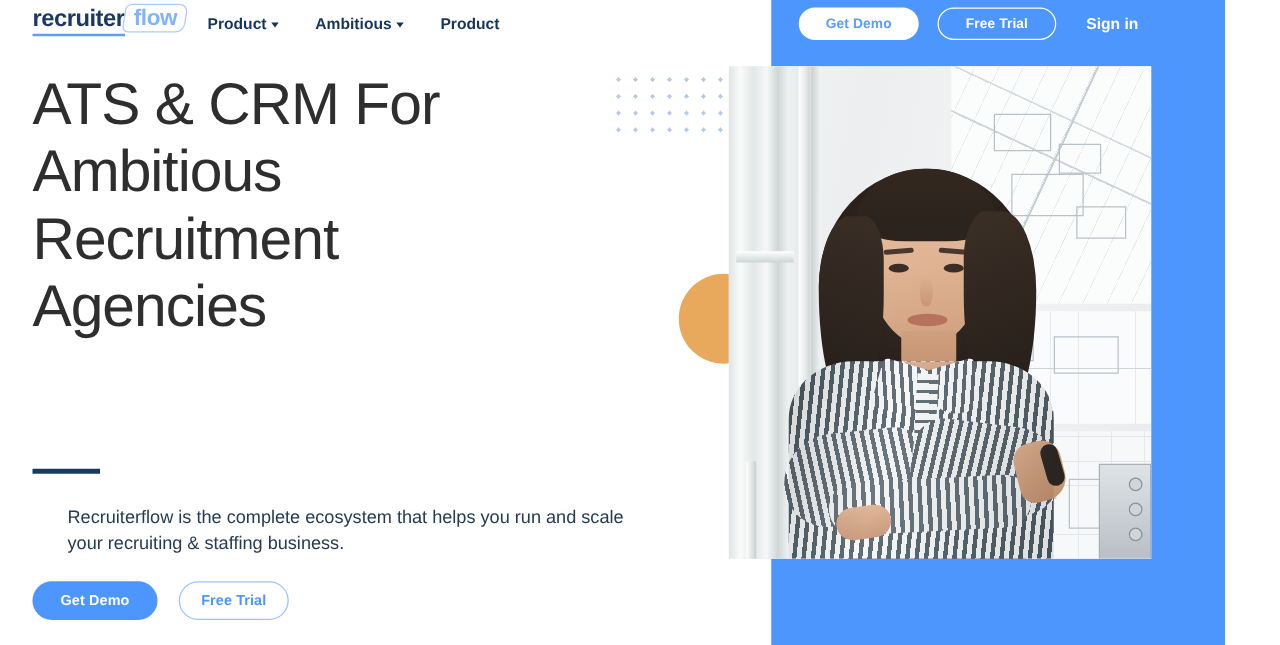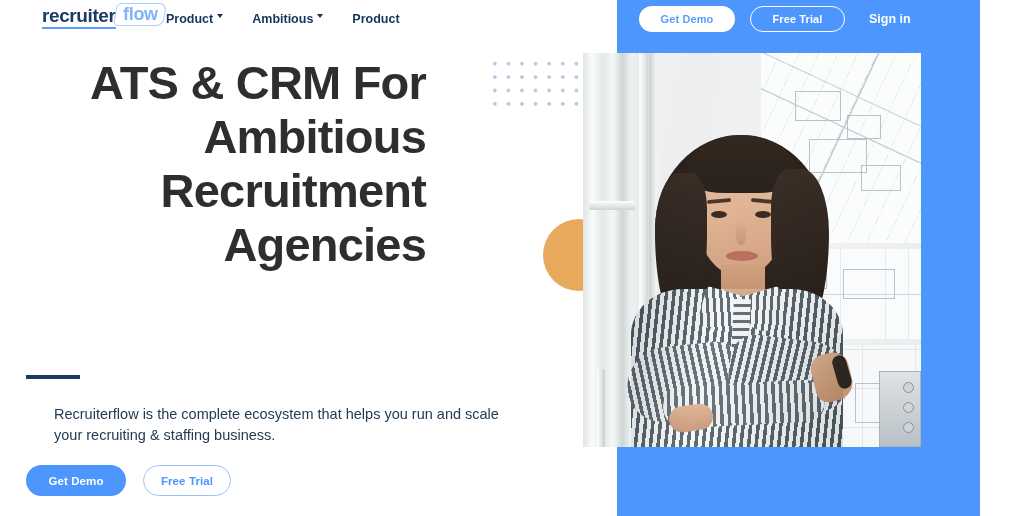--- a/index.html
+++ b/index.html
@@ -23,21 +23,20 @@
   #topbar{
     position:absolute; left:0; top:0; width:1024px; height:40px;
     z-index:5;
   }
 
   
   #logo{
     position:absolute; left:26px; top:6px;
     display:flex; align-items:flex-start;
     height:26px;
-    margin-left:16px;
   }
   #logo-word{
     font-size:19px; font-weight:bold; letter-spacing:-0.4px;
     color:#1b3a63;
     border-bottom:2.5px solid #5b9dfb;
     line-height:20px;
     padding-bottom:1px;
   }
   #logo-flow-box{
     position:relative;
@@ -55,21 +54,21 @@
     color:#7fb4fb;
     line-height:19px;
   }
 
   
   #nav{
     position:absolute; left:166px; top:12px;
     display:flex; align-items:center; gap:0px;
   }
   .nav-item{
-    display:flex; align-items:flex-start; gap:4px;
+    display:flex; align-items:center; gap:4px;
     font-size:12.5px; font-weight:bold; color:#16355c;
     margin-right:29px;
     cursor:pointer; white-space:nowrap;
   }
   .caret{
     width:0;height:0;
     border-left:3.6px solid transparent;
     border-right:3.6px solid transparent;
     border-top:4.6px solid #16355c;
     display:inline-block;
@@ -103,24 +102,23 @@
     color:#ffffff; font-size:12.5px; font-weight:bold;
     margin-left:24px; cursor:pointer; white-space:nowrap;
   }
 
   
   #hero-left{
     position:absolute; left:26px; top:56px; width:470px;
     z-index:4;
   }
   #hero-heading{
-    font-size:47px; font-weight:bold; line-height:54px;
+    font-size:47px; font-weight:normal; line-height:54px;
     color:#2e2e2e; letter-spacing:-0.8px;
     width:400px;
-    text-align:right;
   }
   #hero-rule{
     position:absolute; left:0; top:319px;
     width:54px; height:4px; background:#1b3a63;
   }
   #hero-sub{
     position:absolute; left:0; top:348px;
     width:470px;
     font-size:14.5px; line-height:21px;
     color:#243b53;

